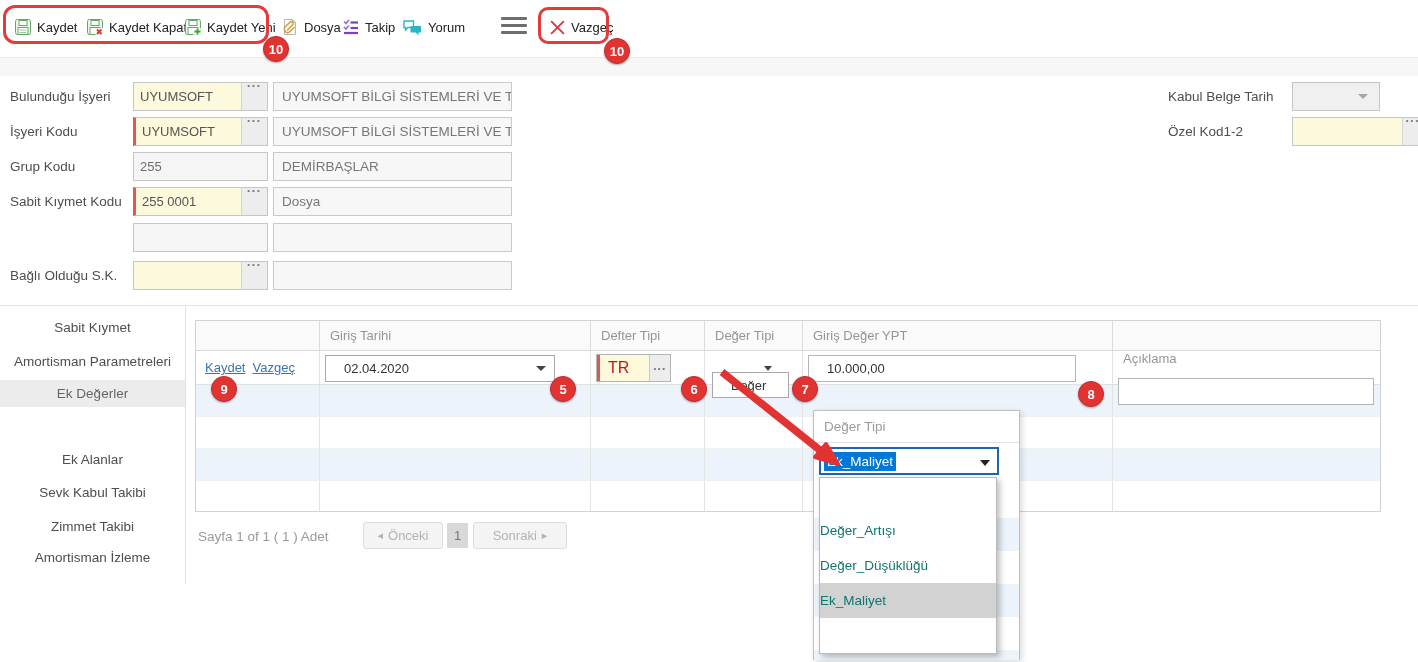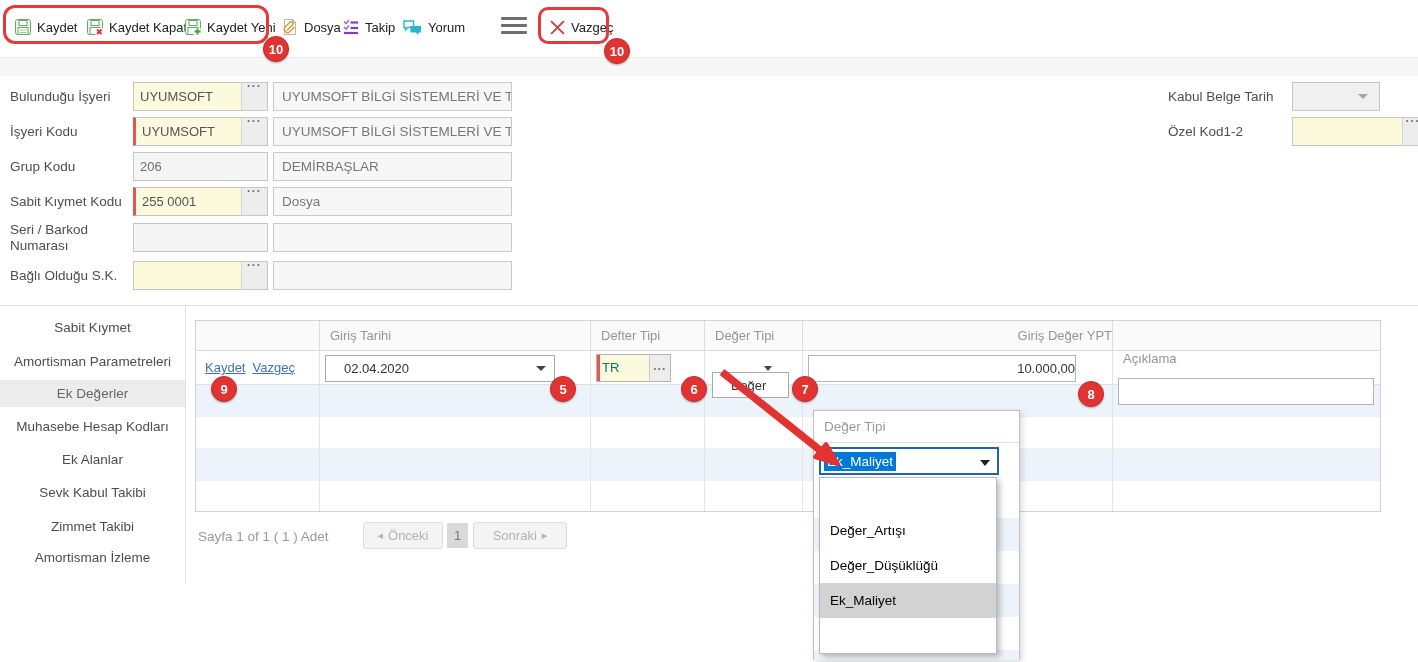--- a/index.html
+++ b/index.html
@@ -38,21 +38,21 @@
   .hline { position:absolute; left:0; top:305px; width:1418px; border-top:1px solid #e4e4e4; }
 
   
   .grid { position:absolute; left:195px; top:320px; width:1186px; border:1px solid #d2d2d2; background:#fff; }
   .grow { display:flex; }
   .ghead { height:30px; background:#fafafa; border-bottom:1px solid #d9d9d9; }
   .ghead .cell { color:#959595; font-size:13px; line-height:29px; border-right:1px solid #dcdcdc; padding-left:10px; }
   .cell { flex:0 0 auto; position:relative; overflow:visible; }
   .brow .cell { border-right:1px solid #e3e3e3; }
   .cell.c0 { width:124px; } .cell.c1 { width:271px; } .cell.c2 { width:114px; }
-  .cell.c3 { width:98px; }  .cell.c4 { width:310px;text-align:right; } .cell.c5 { flex:1 1 auto; border-right:none !important;margin-top:23px; }
+  .cell.c3 { width:98px; }  .cell.c4 { width:310px; } .cell.c5 { flex:1 1 auto; border-right:none !important;margin-top:23px; }
   .editrow { height:34px; border-bottom:1px solid #e0e0e0; }
   .r2 { height:32px; background:#ecf3fa; border-bottom:1px solid #f0f0f0; }
   .r3 { height:32px; background:#fff; border-bottom:1px solid #f0f0f0; }
   .r5 { height:30px; background:#fff; }
   .glink { color:#3d74b0; text-decoration:underline; font-size:13px; cursor:pointer; }
   .cellinput { position:absolute; border:1px solid #b5b5b5; background:#fff; font-size:13px; color:#333;
                line-height:25px; padding-left:18px; overflow:hidden; white-space:nowrap; }
 
   
   .pgsum { position:absolute; left:198px; top:529px; font-size:13.5px; color:#9a9a9a; }
@@ -66,21 +66,21 @@
            border:1px solid #c0c0c0; box-shadow:2px 2px 6px rgba(0,0,0,.15); z-index:5; }
   .popup-head { height:32px; line-height:31px; padding-left:10px; color:#9b9b9b; font-size:13.5px;
                 border-bottom:1px solid #e2e2e2; background:#fff; }
   .pstripe { position:absolute; left:0; width:100%; background:#ecf3fa; }
   .pcombo { position:absolute; left:5px; top:36px; width:180px; height:28px; border:2px solid #1f64ad;
             background:#fff; z-index:6; cursor:pointer; }
   .pcombo .selval { position:absolute; left:3px; top:3px; background:#0078d7; color:#fff; font-size:13.5px;
                     padding:1px 3px; line-height:17px; }
   .plist { position:absolute; left:5px; top:66px; width:178px; height:177px; background:#fff;
            border:1px solid #b9b9b9; box-shadow:3px 3px 6px rgba(0,0,0,.25); z-index:6; }
-  .popt { height:35px; line-height:35px; padding-left:10px; font-size:13.5px; color:#000000; cursor:pointer;
+  .popt { height:35px; line-height:35px; padding-left:0; font-size:13.5px; color:#0f766e; cursor:pointer;
           overflow:hidden; white-space:nowrap; }
   .popt.hl { background:#d2d2d2; }
 
   
   .annrect { position:absolute; border:3px solid #e23b3b; border-radius:12px; z-index:9; pointer-events:none; }
   .badge { position:absolute; width:26px; height:26px; border-radius:50%; background:#e23333; border:1px solid #c22a2a;
            color:#fff; font-size:13px; font-weight:bold; display:flex; align-items:center; justify-content:center;
            z-index:10; box-shadow:0 1px 2px rgba(0,0,0,.3); pointer-events:none; }
   .overlay { position:absolute; left:0; top:0; z-index:8; pointer-events:none; }
 </style>
@@ -168,32 +168,31 @@
         </svg>
       </span>
     <span>Vazgeç</span>
   </div>
   <div class="grayband"></div>
 
   <div class="lbl" style="top:82px">Bulunduğu İşyeri</div>
   <div class="lbl" style="top:117px">İşyeri Kodu</div>
   <div class="lbl" style="top:152px">Grup Kodu</div>
   <div class="lbl" style="top:187px">Sabit Kıymet Kodu</div>
-  <div class="lbl" style="top:218px; height:40px; width:110px">Seri / Barkod Numarası</div>
   <div class="lbl" style="top:261px">Bağlı Olduğu S.K.</div>
 
   <div class="field yellow" style="left:133px; top:82px; width:109px">UYUMSOFT</div>
   <div class="dots" style="left:241px; top:82px; width:27px"></div>
   <div class="comp" style="left:273px; top:82px; width:239px">UYUMSOFT BİLGİ SİSTEMLERİ VE TEKNO</div>
 
   <div class="field yellow req" style="left:133px; top:117px; width:109px">UYUMSOFT</div>
   <div class="dots" style="left:241px; top:117px; width:27px"></div>
   <div class="comp" style="left:273px; top:117px; width:239px">UYUMSOFT BİLGİ SİSTEMLERİ VE TEKNO</div>
 
-  <div class="field gray" style="left:133px; top:152px; width:135px">206</div>
+  <div class="field gray" style="left:133px; top:152px; width:135px">255</div>
   <div class="comp" style="left:273px; top:152px; width:239px">DEMİRBAŞLAR</div>
 
   <div class="field yellow req" style="left:133px; top:187px; width:109px">255 0001</div>
   <div class="dots" style="left:241px; top:187px; width:27px"></div>
   <div class="comp" style="left:273px; top:187px; width:239px">Dosya</div>
 
   <div class="field gray" style="left:133px; top:223px; width:135px"></div>
   <div class="comp" style="left:273px; top:223px; width:239px"></div>
 
   <div class="field yellow" style="left:133px; top:261px; width:109px"></div>
@@ -207,21 +206,20 @@
   <div class="lbl" style="left:1168px; top:117px; width:120px">Özel Kod1-2</div>
   <div class="field yellow" style="left:1292px; top:117px; width:111px"></div>
   <div class="dots" style="left:1402px; top:117px; width:22px"></div>
 
   <div class="hline"></div>
   <div class="vline"></div>
 
   <div class="navitem" style="top:315px">Sabit Kıymet</div>
   <div class="navitem" style="top:349px">Amortisman Parametreleri</div>
   <div class="navitem navsel" style="top:380px; height:27px; line-height:27px">Ek Değerler</div>
-  <div class="navitem" style="top:414px">Muhasebe Hesap Kodları</div>
   <div class="navitem" style="top:480px">Sevk Kabul Takibi</div>
   <div class="navitem" style="top:447px">Ek Alanlar</div>
   <div class="navitem" style="top:514px">Zimmet Takibi</div>
   <div class="navitem" style="top:545px">Amortisman İzleme</div>
 
   <div class="grid">
     <div class="grow ghead">
       <div class="cell c0"></div>
       <div class="cell c1">Giriş Tarihi</div>
       <div class="cell c2">Defter Tipi</div>
@@ -233,21 +231,21 @@
       <div class="cell c0" style="display:flex; align-items:center; gap:7px; padding-left:9px">
         <span class="glink">Kaydet</span>
         <span class="glink">Vazgeç</span>
       </div>
       <div class="cell c1">
         <div class="cellinput" style="left:5px; top:4px; width:230px; height:27px; border-color:#a9a9a9">02.04.2020</div>
         <span class="caret" style="left:216px; top:15px; border-top:5px solid #444"></span>
       </div>
       <div class="cell c2">
         <div style="position:absolute; left:5px; top:3px; width:75px; height:28px; border:1px solid #b5b5b5; display:flex">
-          <div style="width:52px; background:#fcf9dc; border-left:3px solid #e25750; font-size:13px; color:#0f766e; line-height:26px; padding-left:2px">TR</div>
+          <div style="width:52px; background:#fcf9dc; border-left:3px solid #e25750; font-size:16px; color:#b91c1c; line-height:26px; padding-left:8px">TR</div>
           <div style="flex:1; background:#ededed; border-left:1px solid #c9c9c9; text-align:center; color:#777; cursor:pointer"><span style="font-size:8px; letter-spacing:1.5px; position:relative; top:2px">•••</span></div>
         </div>
       </div>
       <div class="cell c3">
         <div class="cellinput" style="left:7px; top:21px; width:77px; height:26px; border-color:#a9a9a9; padding-right:16px">Değer</div>
         <span class="caret" style="left:59px; top:15px; border-left:4px solid transparent; border-right:4px solid transparent; border-top:5px solid #444"></span>
       </div>
       <div class="cell c4">
         <div class="cellinput" style="left:5px; top:4px; width:268px; height:27px">10.000,00</div>
       </div>

